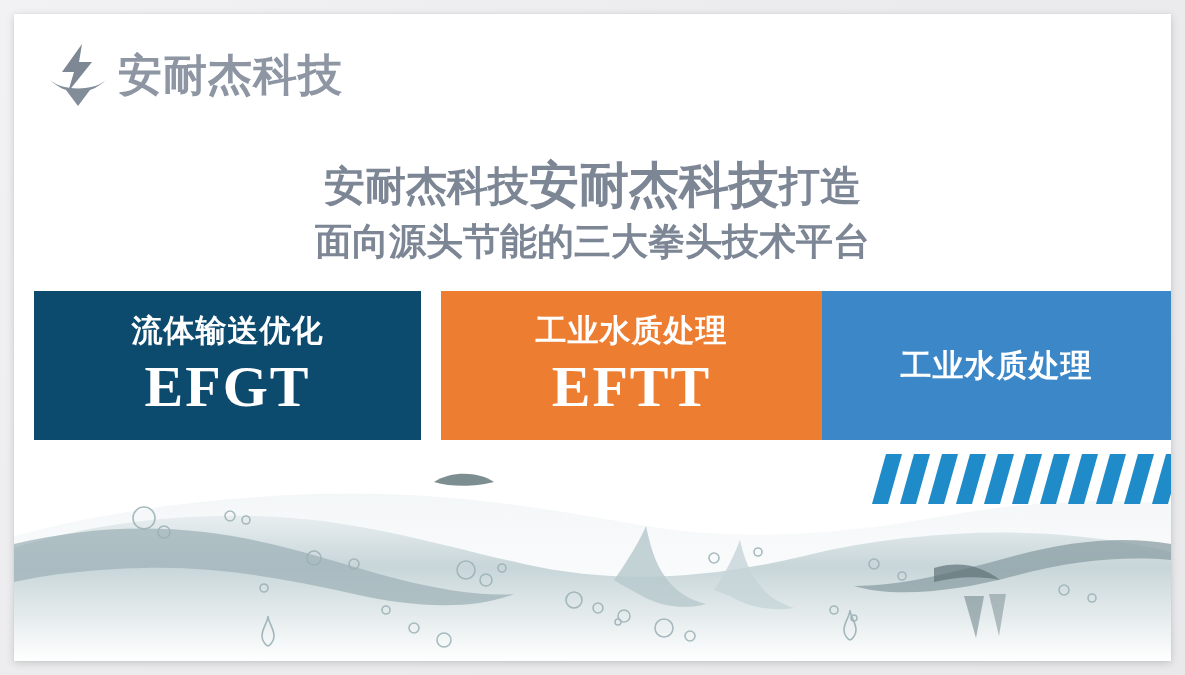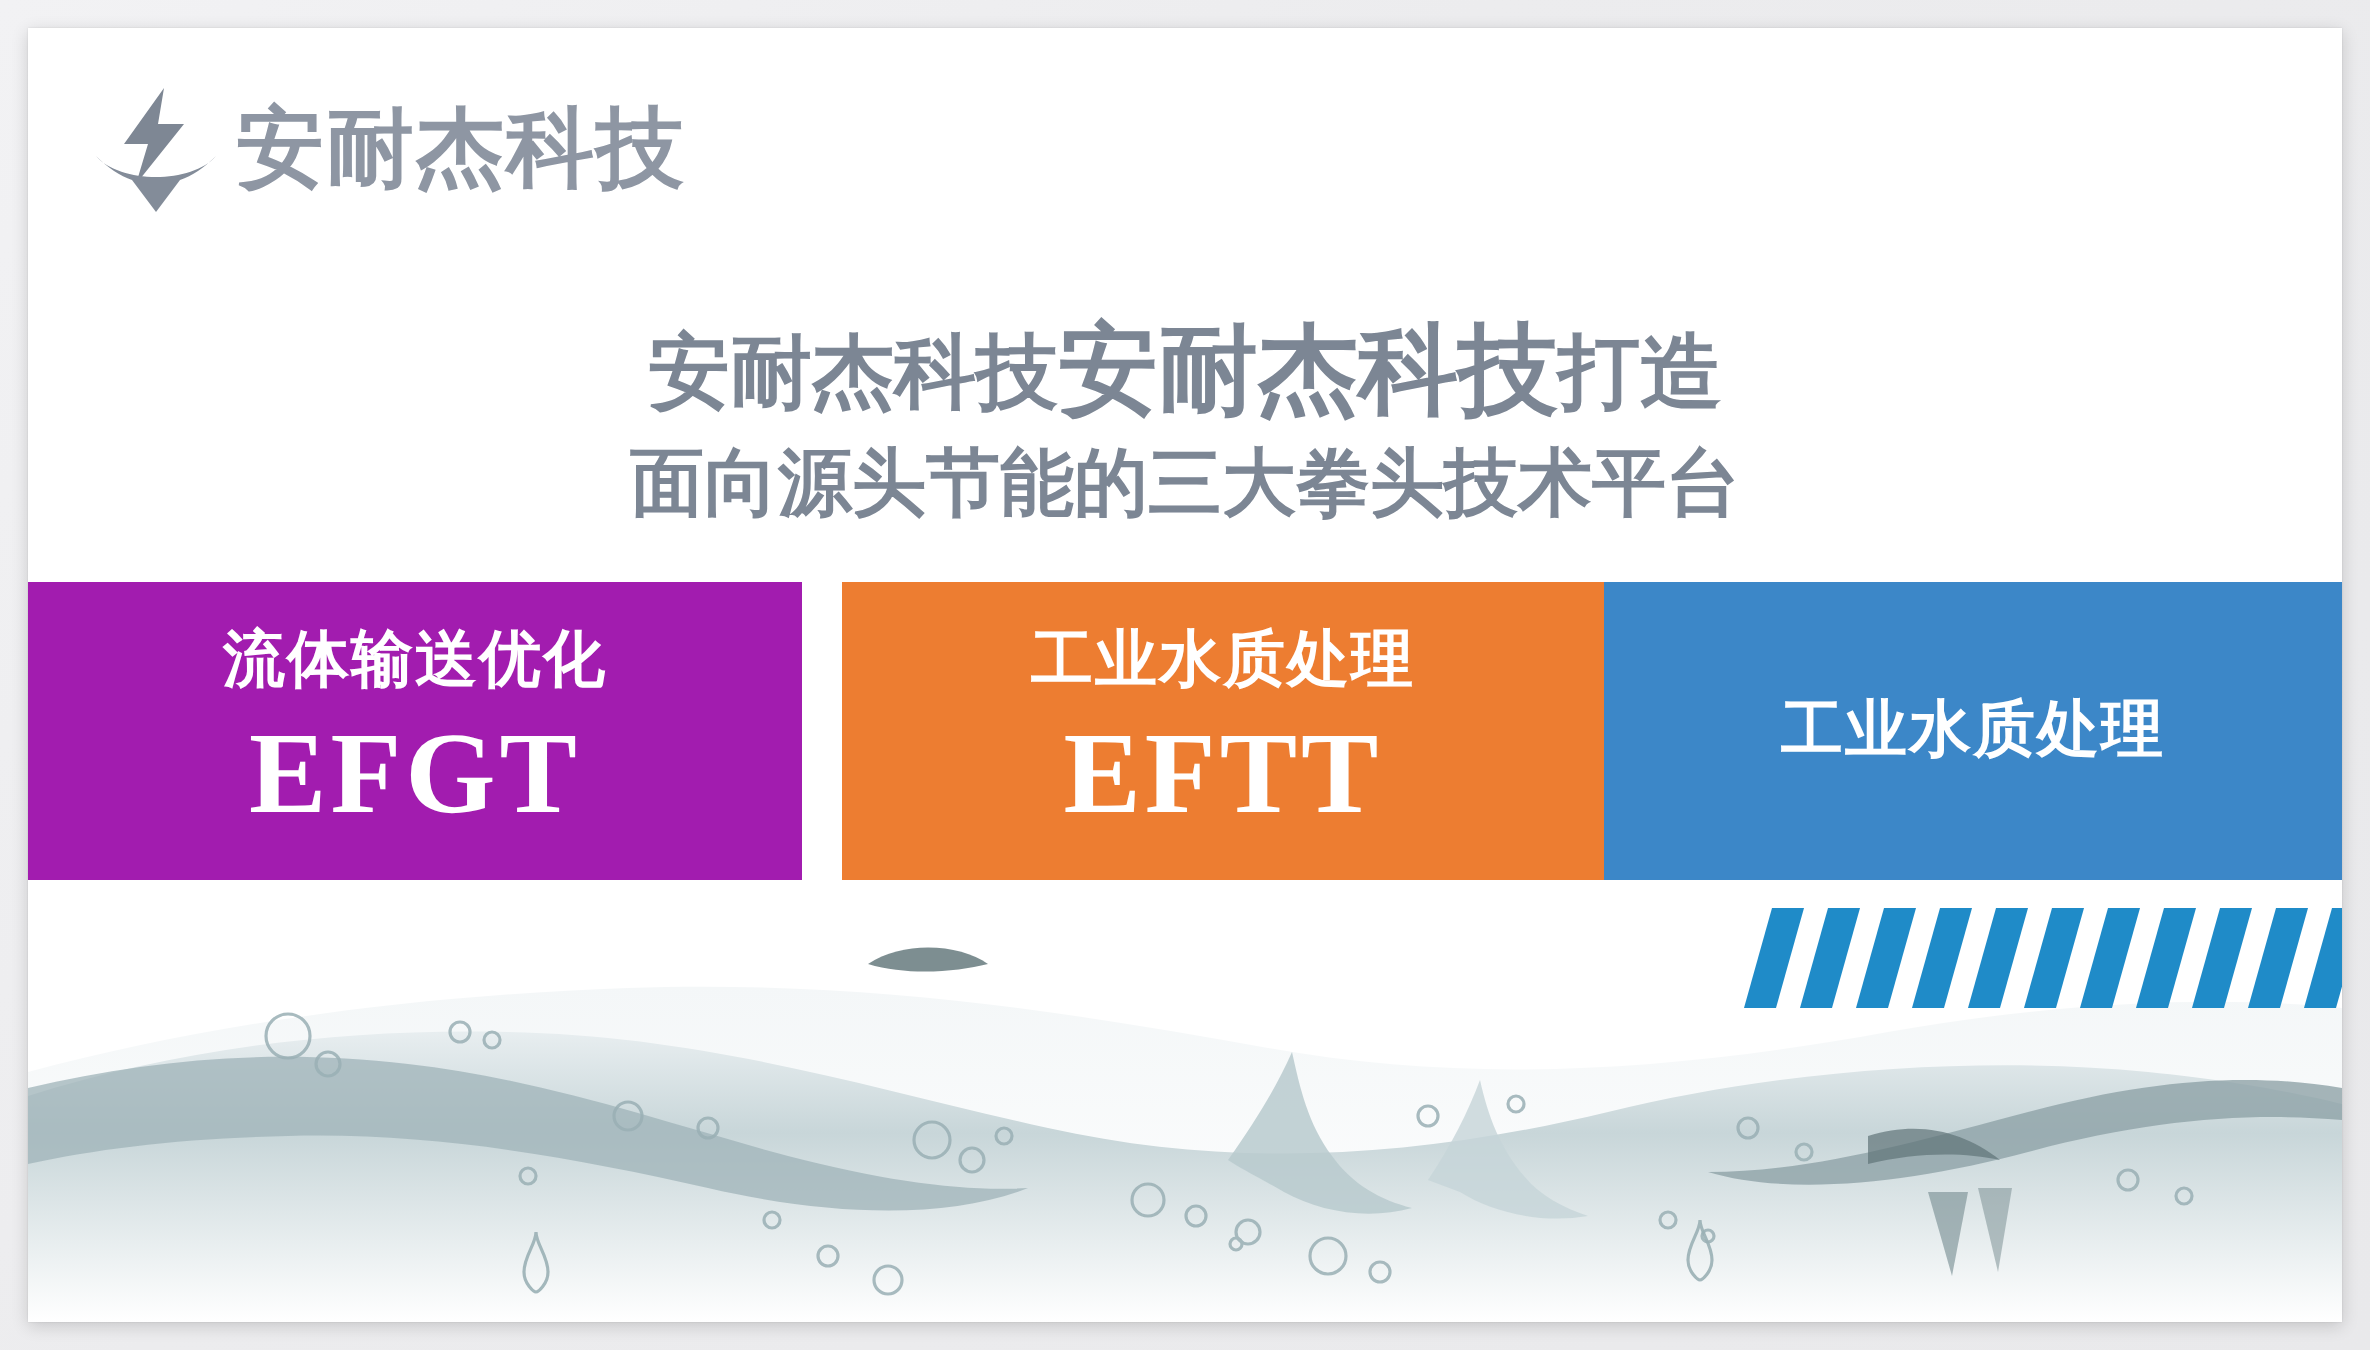--- a/index.html
+++ b/index.html
@@ -96,21 +96,21 @@
     display: flex;
   }
   .panel {
     display: flex;
     flex-direction: column;
     align-items: center;
     justify-content: center;
     color: #ffffff;
     text-align: center;
   }
-  .panel-green  { flex: 0 0 387px; background: #a21caf; }
+  .panel-green  { flex: 0 0 387px; background: #0c4a6e; margin-left: 20px; }
   .panel-orange { flex: 0 0 381px; background: #ED7D31; margin-left: 20px; }
   .panel-blue   { flex: 1 1 auto;  background: #3C87C8; }
 
   .panel-cn {
     font-size: 31px;
     font-weight: bold;
     letter-spacing: 1px;
     line-height: 1;
     font-family: "DejaVu Sans", "Liberation Sans", sans-serif;
   }

